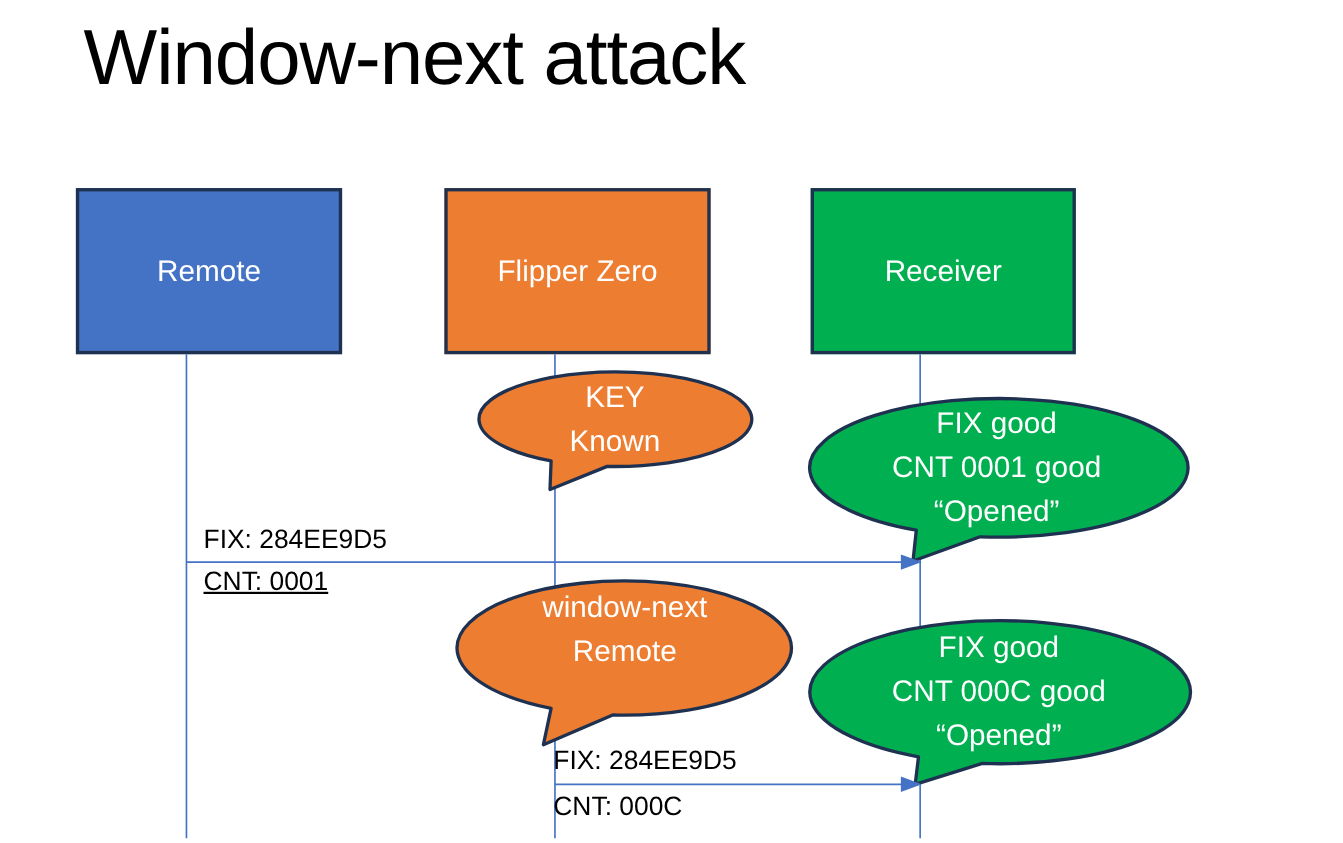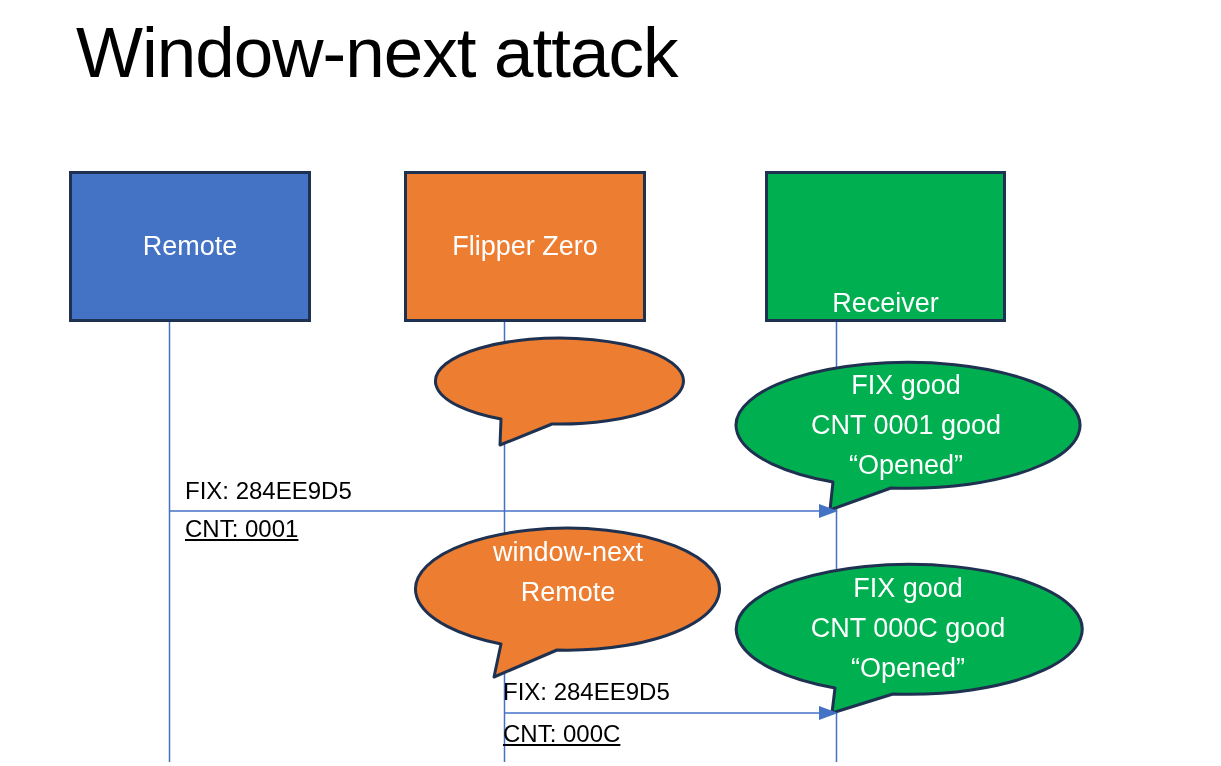--- a/index.html
+++ b/index.html
@@ -13,21 +13,21 @@
   }
   .actor {
     position:absolute; top:171px; height:151px; box-sizing:border-box;
     display:flex; align-items:center; justify-content:center;
     color:#ffffff; font-size:27px;
     border:3px solid #1F3150;
     margin-left:21px;
   }
   #actor-remote   { left:48px;  width:242px; background:#4472C4; }
   #actor-flipper  { left:383px; width:242px; background:#ED7D31; }
-  #actor-receiver { left:744px; width:241px; background:#00B050;align-items:flex-end; }
+  #actor-receiver { left:716px; width:241px; background:#00B050; }
 
   svg.overlay { position:absolute; left:0; top:0; width:1221px; height:766px; }
   .lifeline { stroke-width:1.5; fill:none; }
   .msgline  { stroke-width:1.5; fill:none; }
   .callout-outline { stroke:#1F3150; stroke-width:3; stroke-linejoin:round; }
 
   .callout-text {
     position:absolute; text-align:center; color:#ffffff;
     font-size:27px; line-height:40px;
   }
@@ -36,21 +36,21 @@
   #ctext-3 { left:416px; top:532px; width:304px; }
   #ctext-4 { left:735px; top:568px; width:346px; }
 
   .msg-label {
     position:absolute; font-size:24px; color:#000000; white-space:nowrap;
     line-height:30px;
   }
   #mlabel-1t { left:185px; top:476px; }
   #mlabel-1b { left:185px; top:514px;text-decoration:underline; }
   #mlabel-2t { left:503px; top:677px; }
-  #mlabel-2b { left:503px; top:719px;text-decoration:underline; }
+  #mlabel-2b { left:503px; top:719px; }
 </style>
 </head>
 <body>
 
 <div class="slide">
 
   <h1 class="title">Window-next attack</h1>
 
   <div class="actor" id="actor-remote">
     <span>Remote</span>
@@ -72,20 +72,24 @@
     <path class="callout-outline" d="M 830 510 L 833 482 A 172 63 0 1 1 891 488 Z" fill="#00B050"></path>
     <path class="callout-outline" d="M 494 677 L 501 644 A 152 61 0 1 1 557 650 Z" fill="#ED7D31"></path>
     <path class="callout-outline" d="M 832 713 L 835 688 A 173 65 0 1 1 893 694 Z" fill="#00B050"></path>
 
     <line class="msgline" x1="169.5" y1="511" x2="821" y2="511" stroke="#4472C4"></line>
     <polygon points="838,511 819,504 819,518" fill="#4472C4"></polygon>
     <line class="msgline" x1="504.5" y1="713" x2="821" y2="713" stroke="#4472C4"></line>
     <polygon points="838,713 819,706 819,720" fill="#4472C4"></polygon>
   </svg>
 
+  <div class="callout-text" id="ctext-1">
+    <div>KEY</div>
+    <div>Known</div>
+  </div>
   <div class="callout-text" id="ctext-2">
     <div>FIX good</div>
     <div>CNT 0001 good</div>
     <div>“Opened”</div>
   </div>
   <div class="callout-text" id="ctext-3">
     <div>window-next</div>
     <div>Remote</div>
   </div>
   <div class="callout-text" id="ctext-4">

